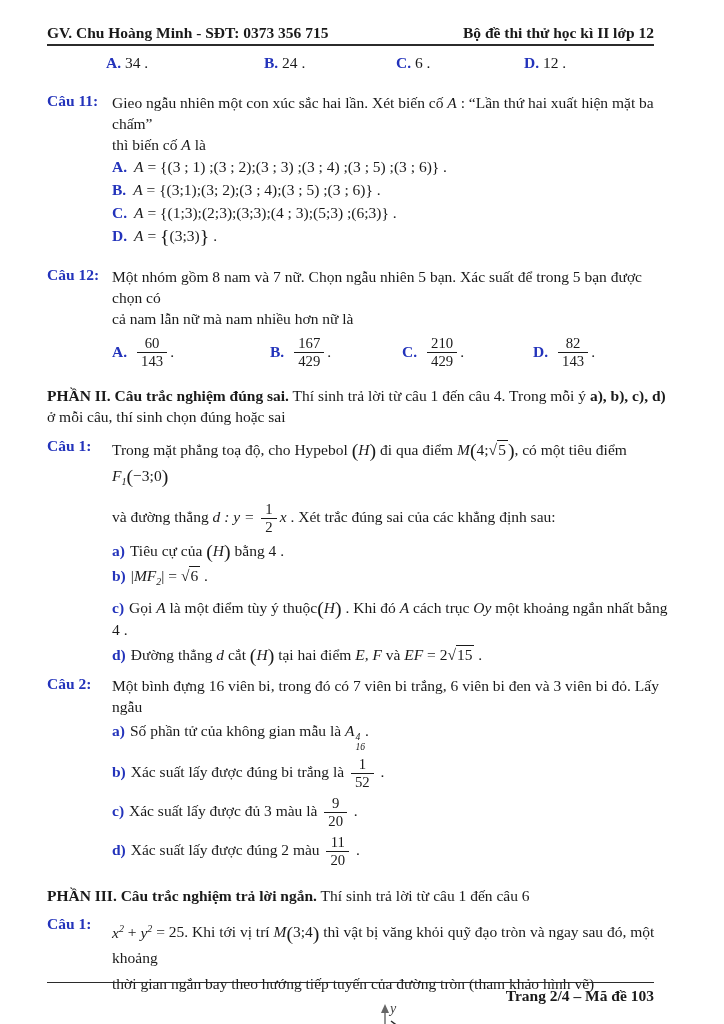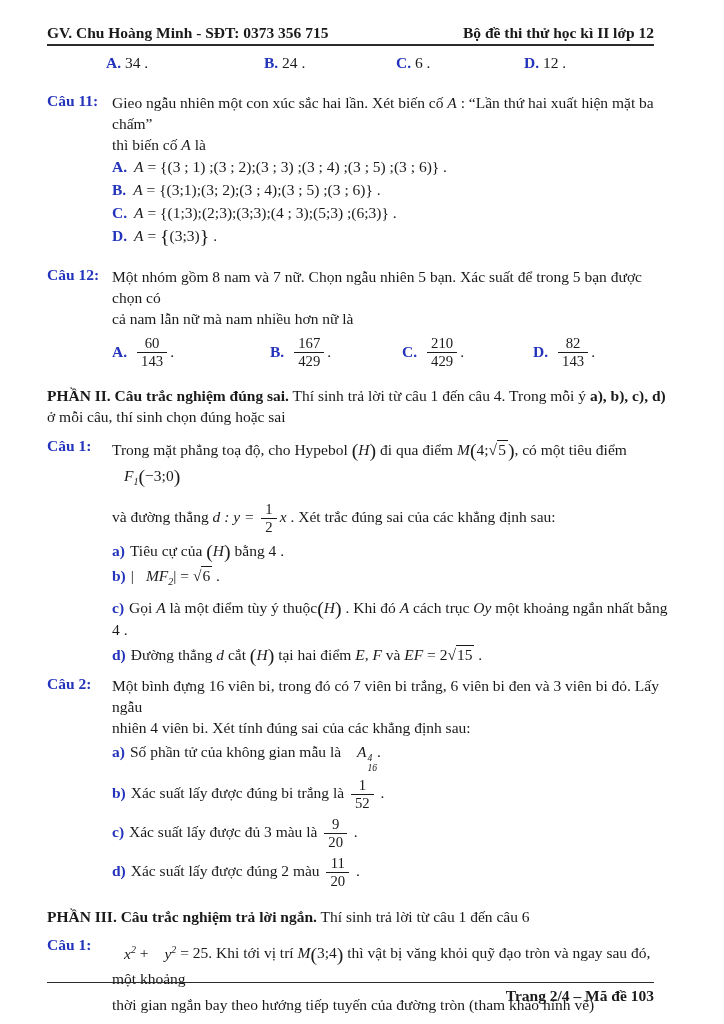--- a/index.html
+++ b/index.html
@@ -24,21 +24,21 @@
   .rs-b{font-weight:bold;}
   .rs-p{font-size:1.28em;line-height:1;vertical-align:-0.12em;}
   .item{margin:3px 0;line-height:22px;}
   .marker{margin-right:5px;}
   .frac{display:inline-flex;flex-direction:column;text-align:center;vertical-align:middle;
         line-height:1.12;margin:1px 3px;font-size:0.95em;}
   .frac .num{padding:0 4px;border-bottom:1.3px solid currentColor;display:block;}
   .frac .den{padding:0 4px;display:block;}
   .sqrt{white-space:nowrap;}
   .sqrt .bod{border-top:1.3px solid currentColor;padding:0 2px 0 1px;font-style:normal;}
-  .mvar{font-style:italic;margin-left:12px;}
+  .mvar{font-style:italic;}
   .mvar sup,.mvar sub{font-size:0.65em;font-style:italic;}
   .ss{display:inline-flex;flex-direction:column;font-size:0.62em;line-height:1.05;
       vertical-align:-0.45em;margin-left:1px;font-style:italic;}
   .jline{text-align:justify;text-align-last:justify;}
   .p3line{line-height:25px;margin-bottom:1px;}
   .figure{margin:4px 0 0 223px;width:300px;height:200px;}
   .footer-rule{position:absolute;left:47px;right:54px;top:982px;border-top:1.6px solid #2b2b2b;}
   .footer-text{position:absolute;right:54px;top:987px;font-weight:bold;}
 </style>
 </head>
@@ -137,21 +137,20 @@
         <div class="item"><span class="blue marker">b)</span><span><span>|</span><span class="mvar">MF<sub>2</sub></span><span>| = </span><span class="sqrt"><span class="rad">√</span><span class="bod">6</span></span><span> .</span></span></div>
         <div class="item"><span class="blue marker">c)</span><span><span>Gọi </span><span class="rs-i">A</span><span> là một điểm tùy ý thuộc</span><span class="rs-p">(</span><span class="rs-i">H</span><span class="rs-p">)</span><span> . Khi đó </span><span class="rs-i">A</span><span> cách trục </span><span class="rs-i">Oy</span><span> một khoảng ngắn nhất bằng 4 .</span></span></div>
         <div class="item"><span class="blue marker">d)</span><span><span>Đường thẳng </span><span class="rs-i">d</span><span> cắt </span><span class="rs-p">(</span><span class="rs-i">H</span><span class="rs-p">)</span><span> tại hai điểm </span><span class="rs-i">E, F</span><span> và </span><span class="rs-i">EF</span><span> = 2</span><span class="sqrt"><span class="rad">√</span><span class="bod">15</span></span><span> .</span></span></div>
       </div>
     </div>
 
     <div class="q" style="margin-top:6px;">
       <div class="q-label">Câu 2:</div>
       <div class="q-body">
         <div class="line">Một bình đựng 16 viên bi, trong đó có 7 viên bi trắng, 6 viên bi đen và 3 viên bi đỏ. Lấy ngẫu</div>
-        <div class="line">nhiên 4 viên bi. Xét tính đúng sai của các khẳng định sau:</div>
         <div class="item"><span class="blue marker">a)</span><span><span>Số phần tử của không gian mẫu là </span><span class="mvar">A<span class="ss">
                   <span class="up">4</span>
                   <span class="dn">16</span>
                 </span></span><span>.</span></span></div>
         <div class="item"><span class="blue marker">b)</span><span><span>Xác suất lấy được đúng bi trắng là </span><span class="frac">
                 <span class="num">1</span>
                 <span class="den">52</span>
               </span><span> .</span></span></div>
         <div class="item"><span class="blue marker">c)</span><span><span>Xác suất lấy được đủ 3 màu là </span><span class="frac">
                 <span class="num">9</span>

